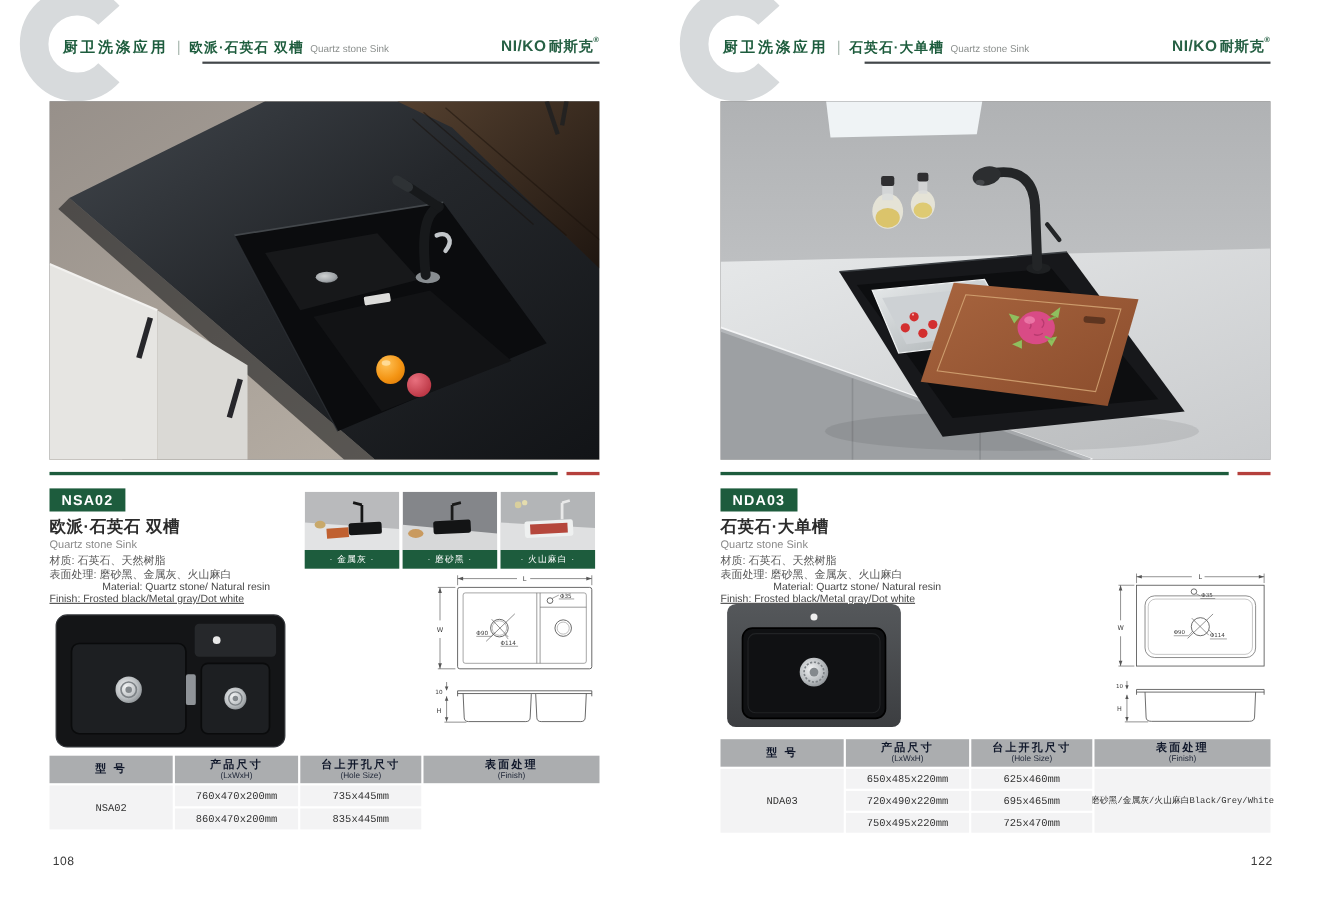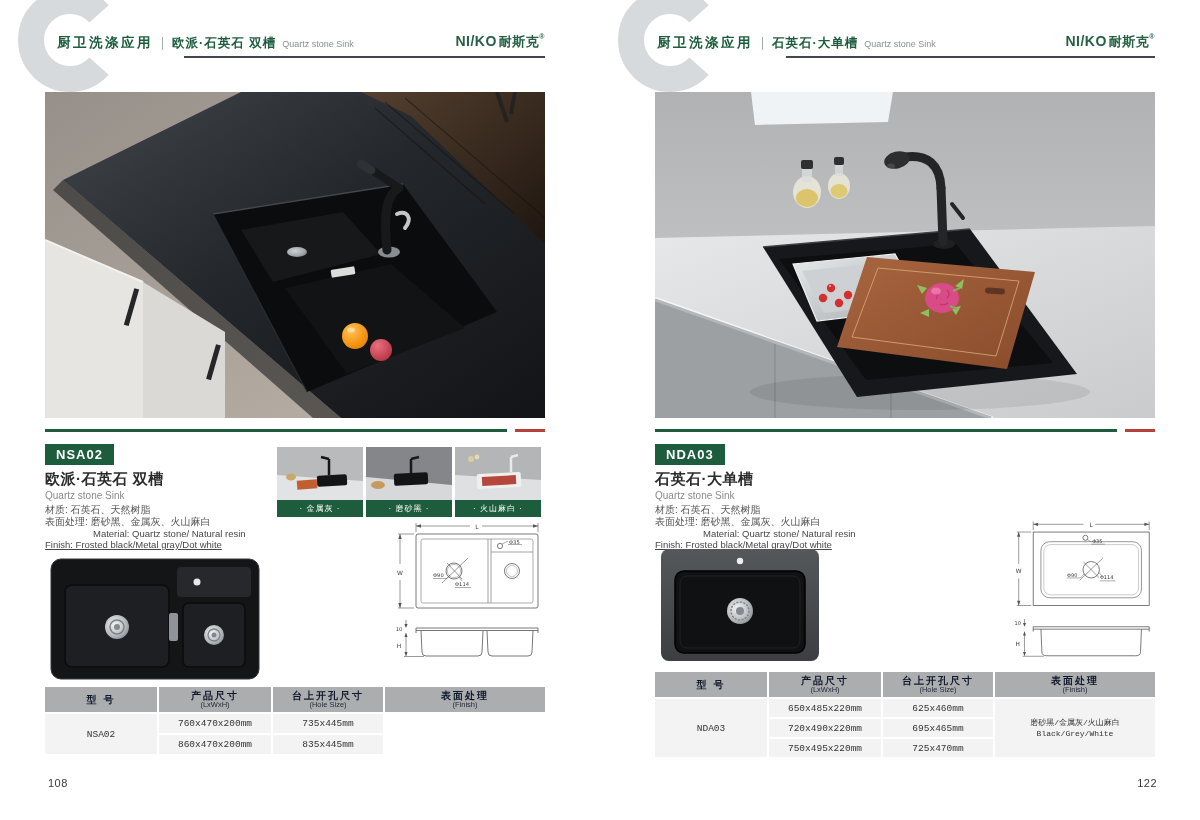--- a/index.html
+++ b/index.html
@@ -58,21 +58,21 @@
   .p1 .pthumb{left:45px;top:555px;width:220px;height:130px;}
   .p2 .pthumb{left:55px;top:545px;width:170px;height:120px;}
 
   .table{position:absolute;width:500px;display:grid;grid-template-columns:112px 112px 110px 160px;gap:2px;background:#fff;}
   .p1 .table{left:45px;top:687px;grid-template-rows:25px 19px 19px;}
   .p2 .table{left:55px;top:672px;grid-template-rows:25px 18px 18px 18px;}
   .th{background:#abadaf;color:#0f172a;display:flex;flex-direction:column;justify-content:center;align-items:center;}
   .th-main{font-size:10px;font-weight:bold;letter-spacing:2px;line-height:11px;}
   .th-sub{font-size:7.5px;opacity:.9;line-height:8px;letter-spacing:0;text-align:center;}
   .td{background:#f3f3f4;display:flex;align-items:center;justify-content:center;font-size:9.5px;color:#333;white-space:nowrap;font-family:Liberation Mono, monospace;}
-  .td-finish{flex-direction:column;font-size:8px;line-height:11px;}
+  .td-finish{flex-direction:row;font-size:8px;line-height:11px;}
 
   .pageno{position:absolute;top:777px;font-size:11px;color:#3a3a3a;letter-spacing:.5px;}
   .p1 .pageno{left:48px;} .p2 .pageno{right:43px;}
 </style>
 </head>
 <body>
 
 <div class="page p1" id="page-1">
 
   <svg class="c-mark" width="120" height="96" viewBox="0 0 120 96">

